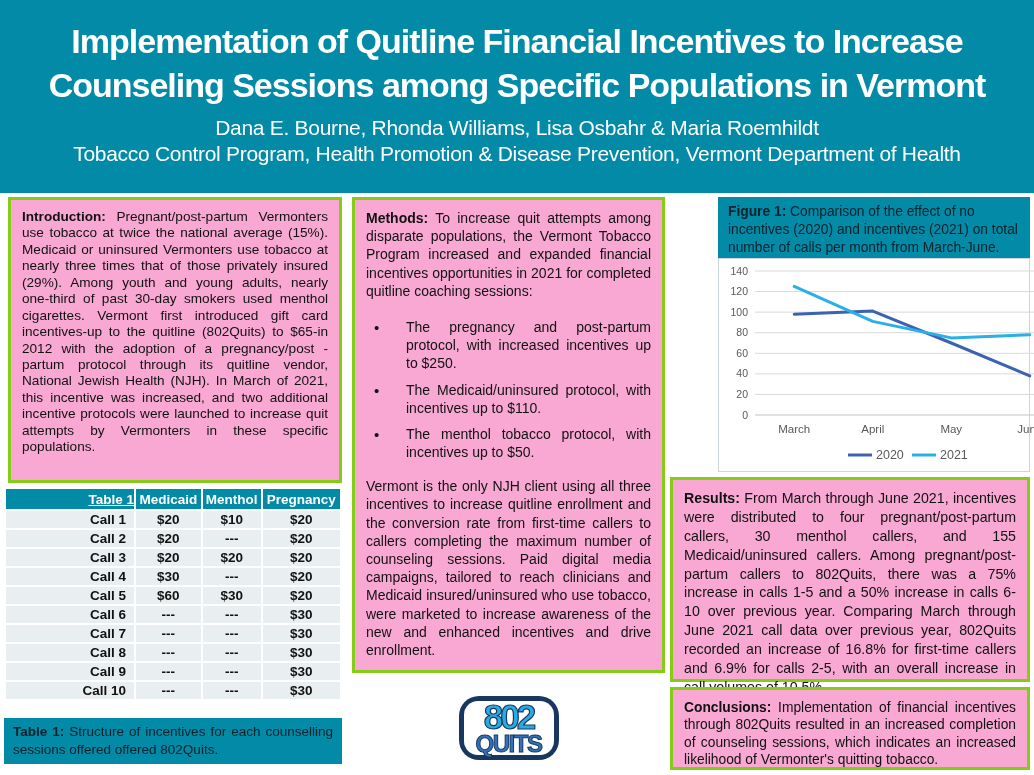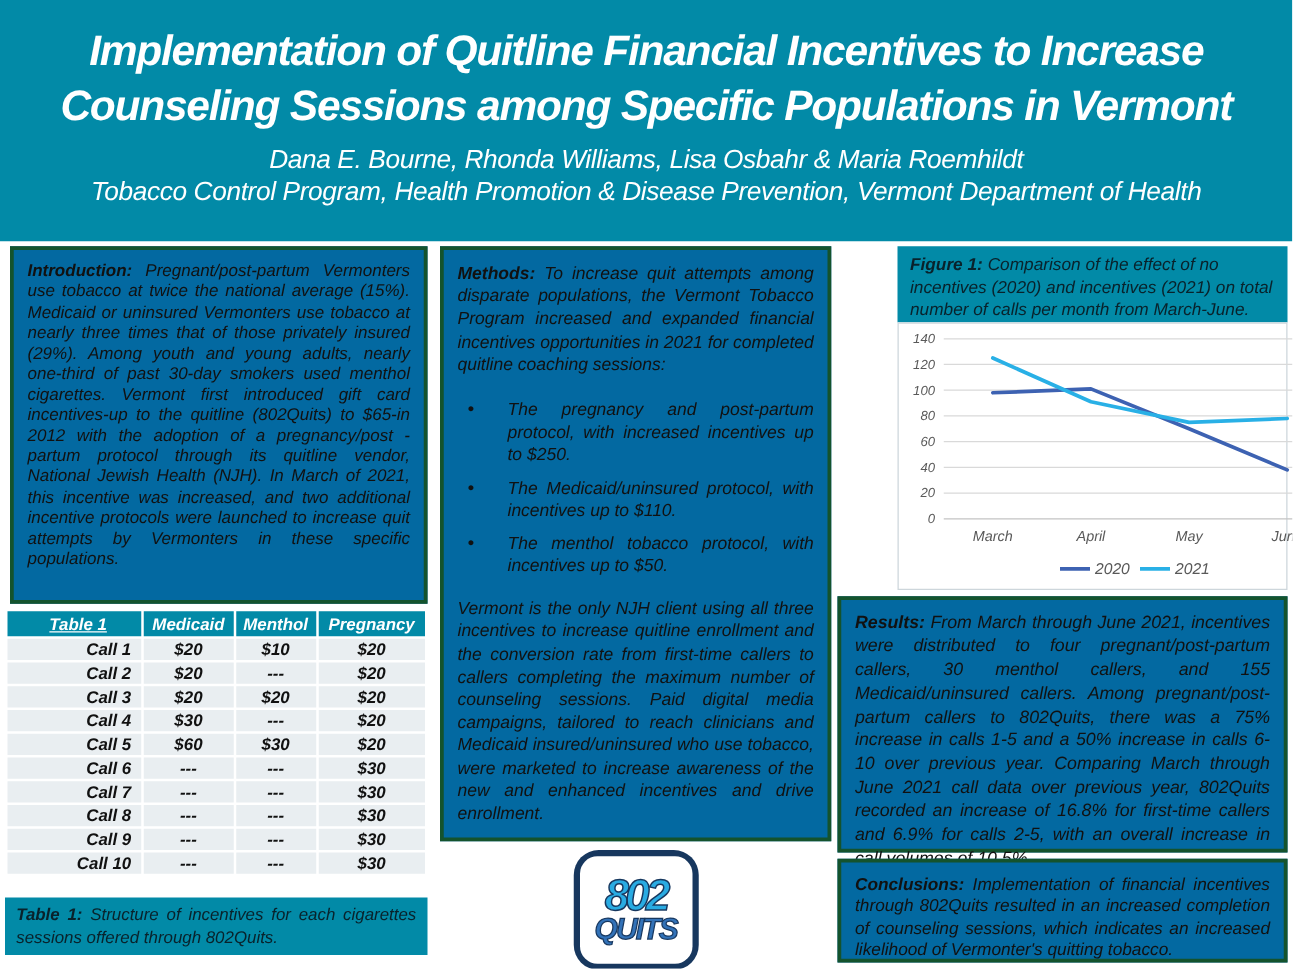--- a/index.html
+++ b/index.html
@@ -1,49 +1,49 @@
 <!DOCTYPE html>
 <html><head>
 <meta charset="utf-8">
 <style>
   * { margin:0; padding:0; box-sizing:border-box; }
   html,body { width:1034px; height:775px; background:#ffffff; font-family:"Liberation Sans", sans-serif; }
-  .poster { position:relative; width:1034px; height:775px; background:#ffffff; overflow:hidden;font-style:italic; }
+  .poster { position:relative; width:1034px; height:775px; background:#ffffff; overflow:hidden; }
 
   
   .header { position:absolute; left:0; top:0; width:1034px; height:193px; background:#028aa7; color:#ffffff; text-align:center; }
   .title { margin:20px auto 0; max-width:990px; font-size:34px; font-weight:700; letter-spacing:-1px; line-height:1.28; }
   .authors { margin-top:9px; font-size:21px; font-weight:400; letter-spacing:-0.3px; }
   .affiliation { margin-top:2px; font-size:21px; font-weight:400; letter-spacing:-0.3px; }
 
   
-  .tealbox { position:absolute; background:#0369a1; border:3px solid #14532d; padding:9px 11px; text-align:justify; color:#111; }
+  .tealbox { position:absolute; background:#f9a8d4; border:3px solid #84cc16; padding:9px 11px; text-align:justify; color:#111; }
   .lead { font-weight:700; }
 
   
   .intro-box { left:8px; top:197px; width:334px; height:286px; font-size:13.6px; line-height:1.21; }
 
   .table-wrap { position:absolute; left:4px; top:487px; width:338px; }
   table.inc { width:100%; border-collapse:separate; border-spacing:2px; font-size:13.5px; font-weight:700; }
   table.inc th { background:#028aa7; color:#ffffff; height:20px; text-align:center; font-size:13.5px; }
-  table.inc th.corner { text-align:center; padding-left:6px; text-decoration:underline; width:107px; }
+  table.inc th.corner { text-align:right; padding-left:6px; text-decoration:underline; width:128px; }
   table.inc td { background:#e9eef1; color:#111; height:17px; text-align:center; }
   table.inc td.rowlabel { text-align:right; padding-right:8px; }
 
   .table-caption { position:absolute; left:4px; top:718px; width:338px; height:46px; background:#028aa7; color:#09222b; font-size:13.5px; line-height:1.3; padding:5px 9px; text-align:justify; }
 
   
   .methods-box { left:352px; top:197px; width:313px; height:476px; font-size:14px; line-height:1.3; }
   .methods-box .para { margin-bottom:18px; }
   ul.mbullets { list-style:none; margin:0 0 16px 0; }
   ul.mbullets li { position:relative; padding-left:40px; margin-bottom:8px; text-align:justify; }
   ul.mbullets li::before { content:"•"; position:absolute; left:8px; top:0; font-size:15px; }
 
   .logo-row { position:absolute; left:352px; top:684px; width:313px; height:88px; display:flex; align-items:center; justify-content:center; }
-  .logo-badge { width:100px; height:96px; background:#17375e; border-radius:20px; padding:5px; display:flex; flex-direction:column; align-items:center; justify-content:center; }
+  .logo-badge { width:100px; height:64px; background:#17375e; border-radius:20px; padding:5px; display:flex; flex-direction:column; align-items:center; justify-content:center; }
   .logo-inner { width:100%; height:100%; background:#ffffff; border-radius:14px; display:flex; flex-direction:column; align-items:center; justify-content:center; line-height:0.95; }
   .logo-802 { font-size:35px; font-weight:700; letter-spacing:-3px; color:#29abe2; -webkit-text-stroke:1.2px #17375e; }
   .logo-quits { font-size:24px; font-weight:700; letter-spacing:-1.5px; color:#3272b8; -webkit-text-stroke:1px #17375e; }
   .logo-tagline { margin-left:12px; color:#17375e; font-weight:700; font-size:14px; line-height:1.3; letter-spacing:-0.2px; }
 
   
   .figure-box { position:absolute; left:670px; top:197px; width:360px; height:275px;padding-left:48px; }
   .figure-caption { background:#028aa7; color:#09222b; font-size:13.8px; line-height:1.3; padding:6px 10px; height:61px; text-align:left; }
   .chart-area { background:#ffffff; border:1px solid #cdd6db; height:214px; }
 
@@ -137,21 +137,21 @@
             <td class="rowlabel">Call 10</td>
             <td>---</td>
             <td>---</td>
             <td>$30</td>
           </tr>
         </tbody>
     </table>
   </div>
   <div class="table-caption">
     <span class="lead">Table 1:</span>
-    <span>Structure of incentives for each cigarettes sessions offered through 802Quits.</span>
+    <span>Structure of incentives for each counselling sessions offered offered 802Quits.</span>
   </div>
 
   <div class="tealbox methods-box">
     <div class="para">
       <span class="lead">Methods:</span>
       <span>To increase quit attempts among disparate populations, the Vermont Tobacco Program increased and expanded financial incentives opportunities in 2021 for completed quitline coaching sessions:</span>
     </div>
     <ul class="mbullets">
         <li>The pregnancy and post-partum protocol, with increased incentives up to $250.</li>
         <li>The Medicaid/uninsured protocol, with incentives up to $110.</li>

